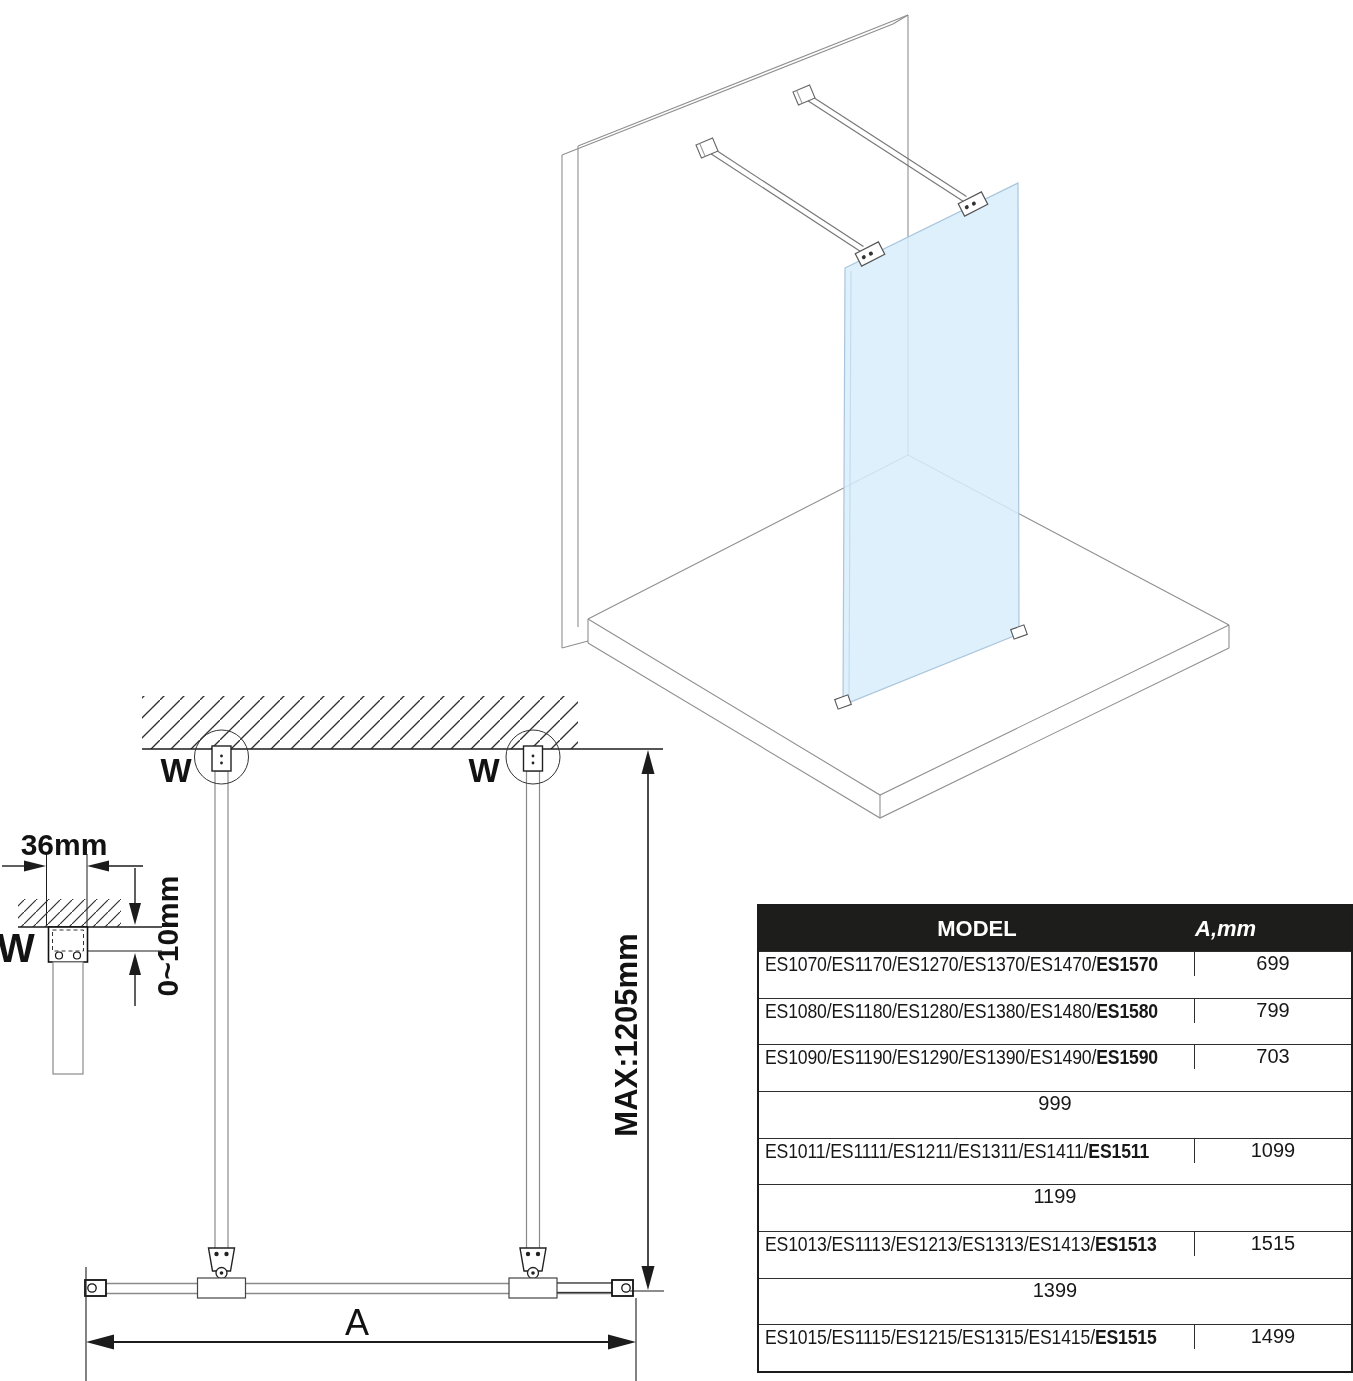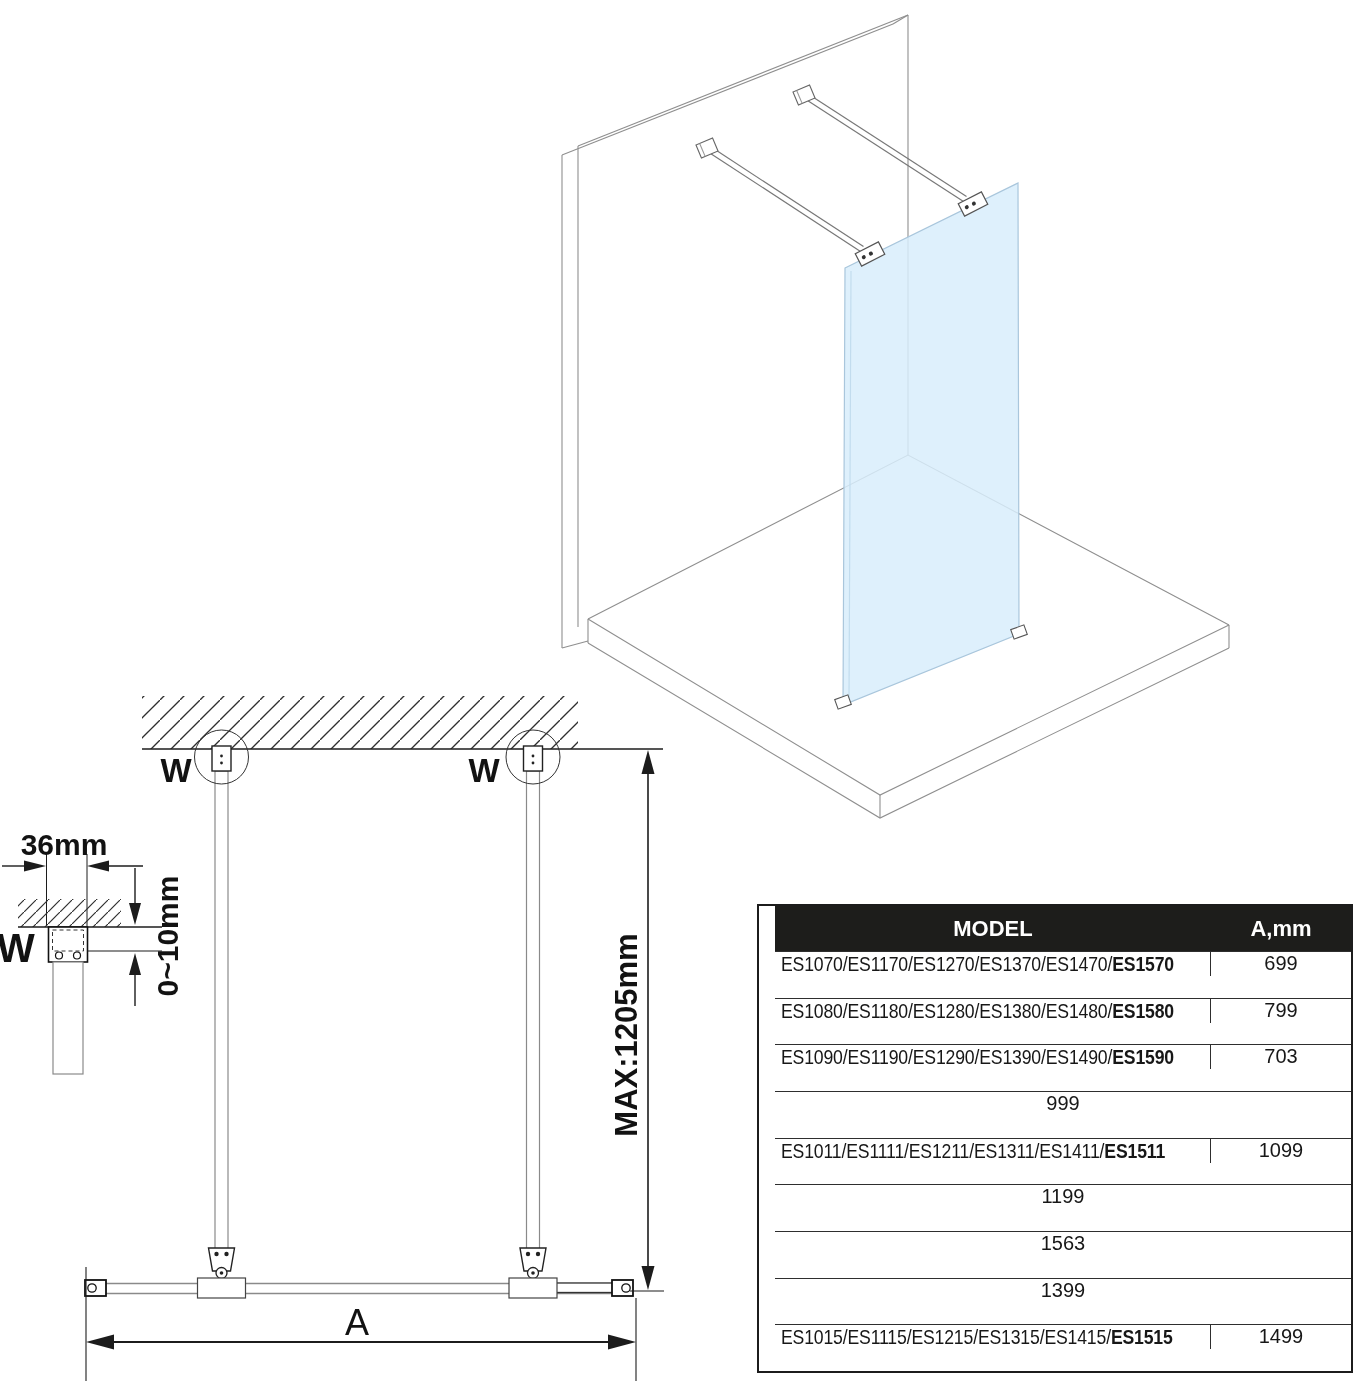--- a/index.html
+++ b/index.html
@@ -11,28 +11,28 @@
   .lbl{
     position:absolute;color:#121212;font-weight:700;white-space:nowrap;
     transform:translate(-50%,-50%);line-height:1;
   }
   .lbl.rot{transform:translate(-50%,-50%) rotate(-90deg);}
   .lbl.thin{font-weight:400;}
   
   .spec-table{
     position:absolute;left:757px;top:904px;width:596px;height:469px;
     border:2px solid #1c1c1c;box-sizing:border-box;background:#fff;
-    display:flex;flex-direction:column;padding-left:16px;
+    display:flex;flex-direction:column;
   }
   .thead{
     display:flex;background:#1d1d1b;color:#ffffff;height:45px;flex:0 0 45px;
     font-size:22px;font-weight:700;align-items:center;
   }
   .th-model{width:436px;text-align:center;}
-  .th-dim{flex:1;text-align:center;}
+  .th-dim{flex:1;text-align:left;font-style:italic;}
   .trow{
     display:flex;flex:1;border-top:1px solid #2e2e2e;align-items:flex-start;
     font-size:21px;color:#171717;
   }
   .cell-model{
     width:436px;display:flex;align-items:center;padding-left:6px;
     border-right:1px solid #2e2e2e;box-sizing:border-box;overflow:hidden;
   }
   .model-text{
     white-space:nowrap;display:inline-block;transform:scaleX(0.84);
@@ -257,21 +257,24 @@
     <div class="trow">
       <div class="cell-model">
         <span class="model-text"><span>ES1011/ES1111/ES1211/ES1311/ES1411/</span><span class="hl">ES1511</span></span>
       </div>
       <div class="cell-value">1099</div>
     </div>
     <div class="trow">
       <div class="cell-value">1199</div>
     </div>
     <div class="trow">
-      <div class="cell-value">1563</div>
+      <div class="cell-model">
+        <span class="model-text"><span>ES1013/ES1113/ES1213/ES1313/ES1413/</span><span class="hl">ES1513</span></span>
+      </div>
+      <div class="cell-value">1515</div>
     </div>
     <div class="trow">
       <div class="cell-value">1399</div>
     </div>
     <div class="trow">
       <div class="cell-model">
         <span class="model-text"><span>ES1015/ES1115/ES1215/ES1315/ES1415/</span><span class="hl">ES1515</span></span>
       </div>
       <div class="cell-value">1499</div>
     </div>

